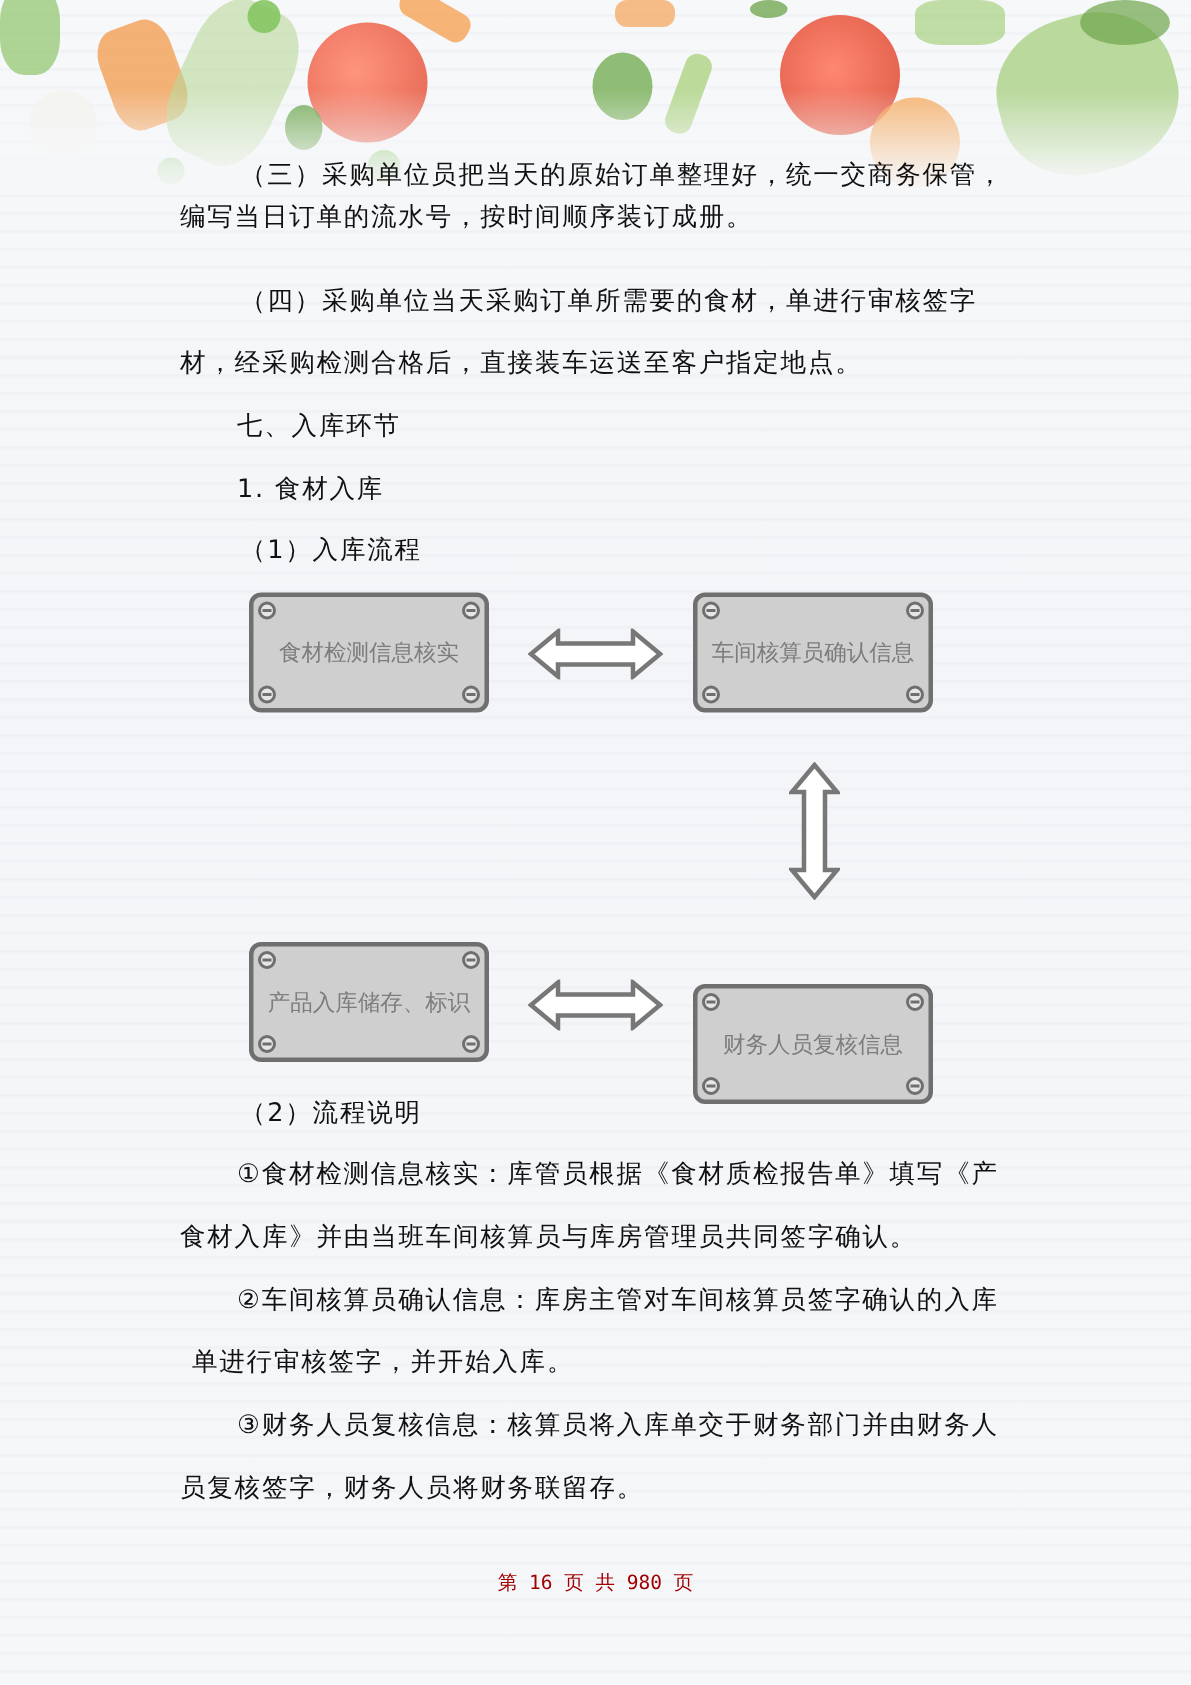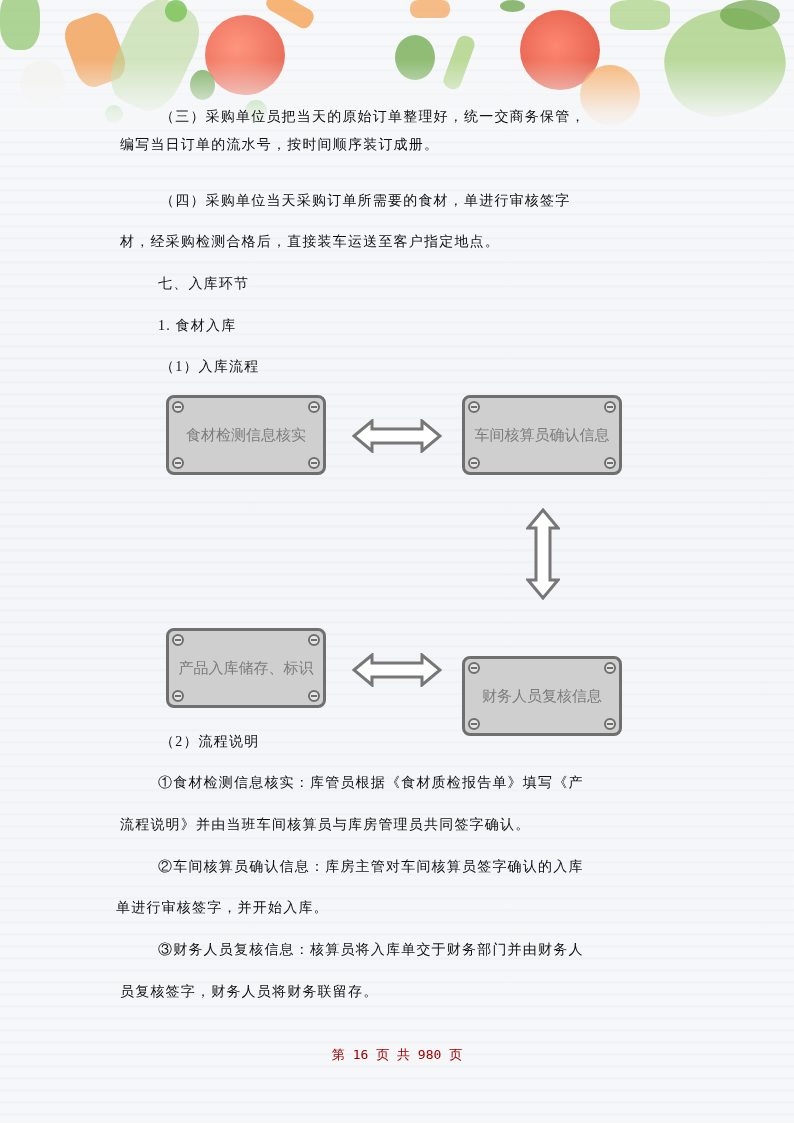--- a/index.html
+++ b/index.html
@@ -15,23 +15,22 @@
     background-image: repeating-linear-gradient(180deg, rgba(255,255,255,0) 0px, rgba(255,255,255,0) 9px, rgba(225,228,234,0.35) 10px, rgba(255,255,255,0) 12px);
     pointer-events: none;
   }
   
   .header-art { position: absolute; left: 0; top: 0; width: 794px; height: 130px; overflow: hidden; }
   .veg { position: absolute; border-radius: 50%; }
   .fade { position: absolute; left: 0; top: 60px; width: 794px; height: 75px;
     background: linear-gradient(180deg, rgba(246,247,249,0) 0%, rgba(246,247,249,0.85) 70%, rgba(246,247,249,1) 100%); }
 
   .text-line {
-    position: absolute; font-size: 14px; letter-spacing: 1.2px; white-space: nowrap;
+    position: absolute; font-size: 17px; letter-spacing: 1.2px; white-space: nowrap;
     line-height: 20px;
-    font-family: Liberation Serif, serif;
   }
 
   .flow-box {
     position: absolute; width: 160px; height: 80px;
     background: #cfcfcf; border: 3px solid #6f6f6f; border-radius: 8px;
     box-sizing: border-box;
     display: flex; align-items: center; justify-content: center;
   }
   .flow-box .label { color: #7c7c7c; font-size: 15px; white-space: nowrap; }
   .screw {
@@ -123,19 +122,19 @@
 <div class="flow-box" style="left:462px;top:628px;margin-top:28px;">
   <span class="screw tl"></span>
   <span class="screw tr"></span>
   <span class="screw bl"></span>
   <span class="screw br"></span>
   <span class="label">财务人员复核信息</span>
 </div>
 
 <div class="text-line" style="left:160px;top:732px;">（2）流程说明</div>
 <div class="text-line" style="left:158px;top:773px;">①食材检测信息核实：库管员根据《食材质检报告单》填写《产</div>
-<div class="text-line" style="left:120px;top:815px;">流程说明》并由当班车间核算员与库房管理员共同签字确认。</div>
+<div class="text-line" style="left:120px;top:815px;">食材入库》并由当班车间核算员与库房管理员共同签字确认。</div>
 <div class="text-line" style="left:158px;top:857px;">②车间核算员确认信息：库房主管对车间核算员签字确认的入库</div>
-<div class="text-line" style="left:116px;top:898px;">单进行审核签字，并开始入库。</div>
+<div class="text-line" style="left:128px;top:898px;">单进行审核签字，并开始入库。</div>
 <div class="text-line" style="left:158px;top:940px;">③财务人员复核信息：核算员将入库单交于财务部门并由财务人</div>
 <div class="text-line" style="left:120px;top:982px;">员复核签字，财务人员将财务联留存。</div>
 
 <div class="footer">第 16 页 共 980 页</div>
 
 </body></html>

